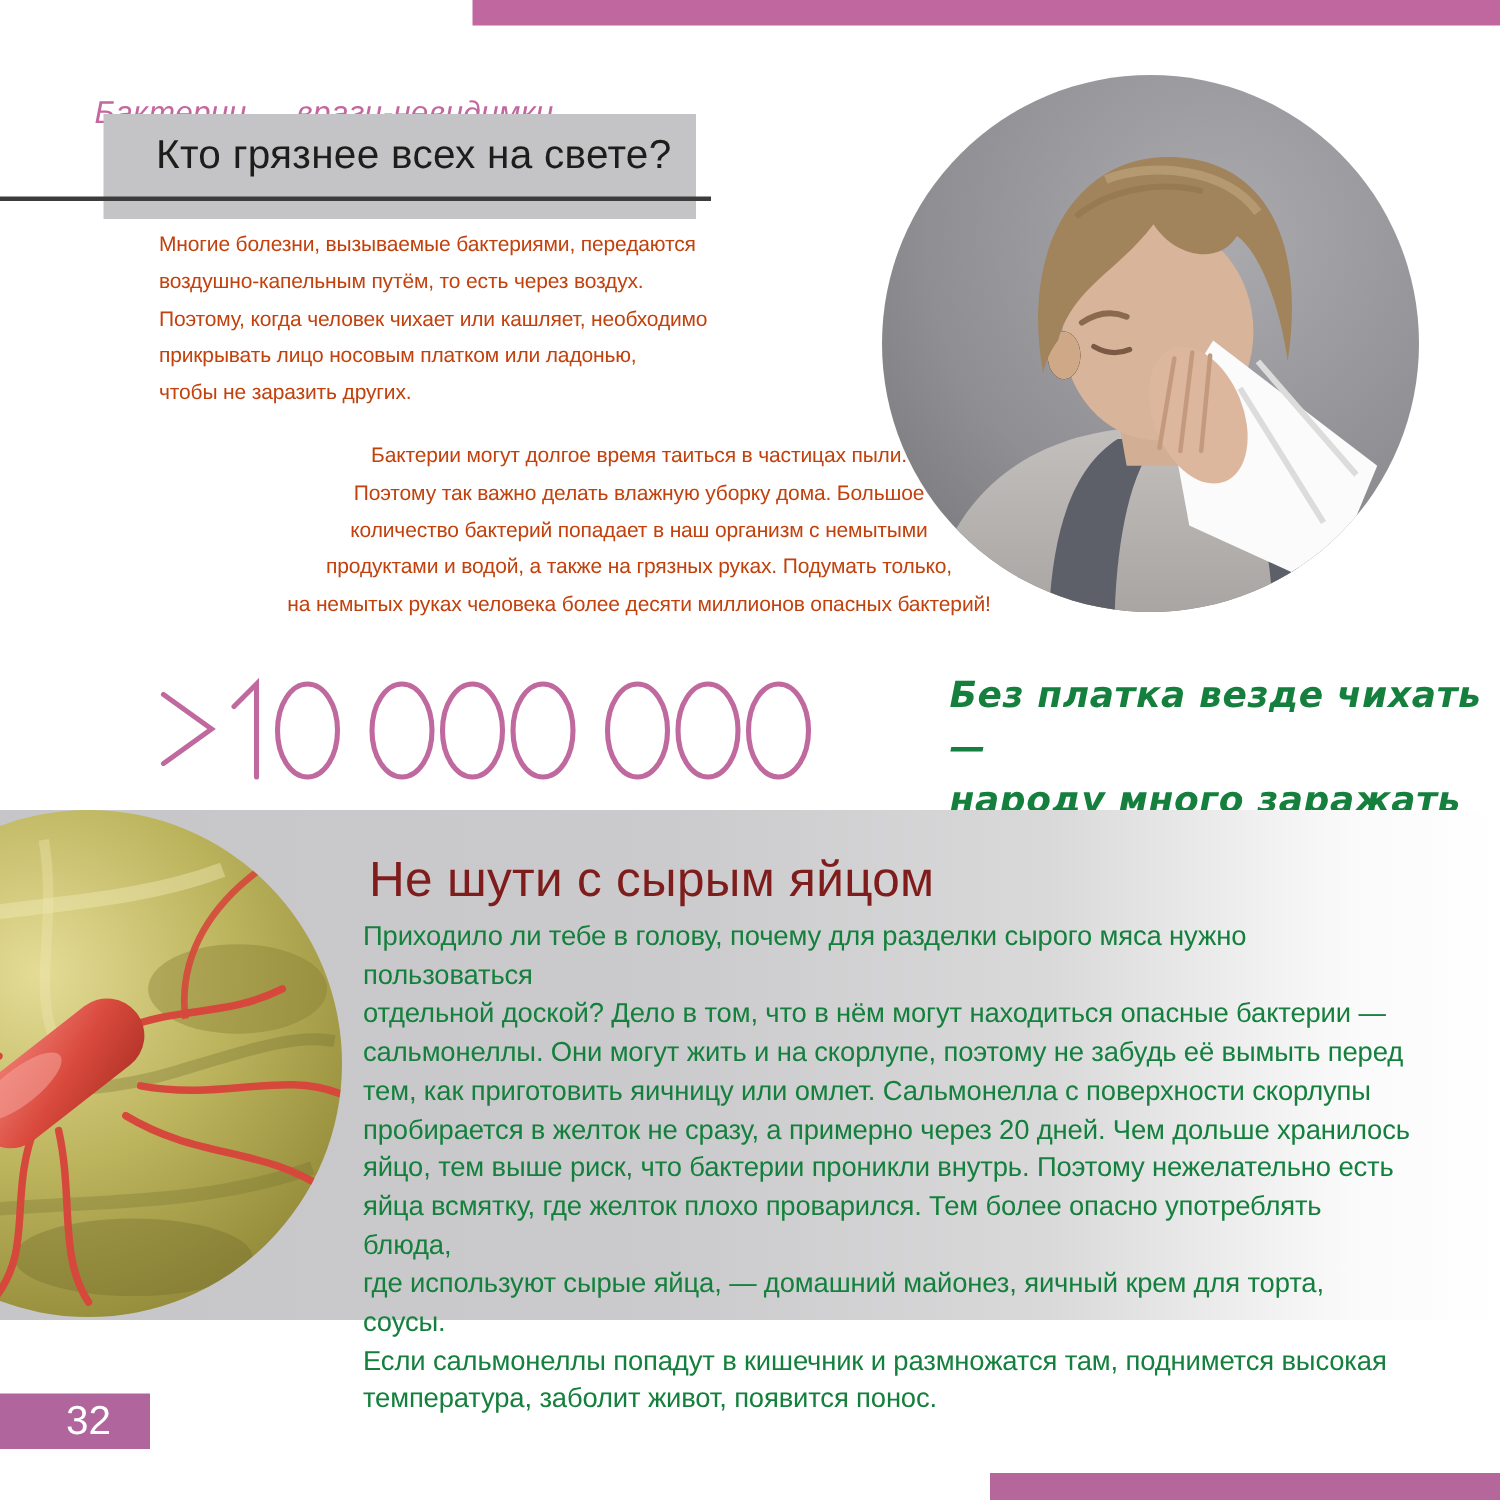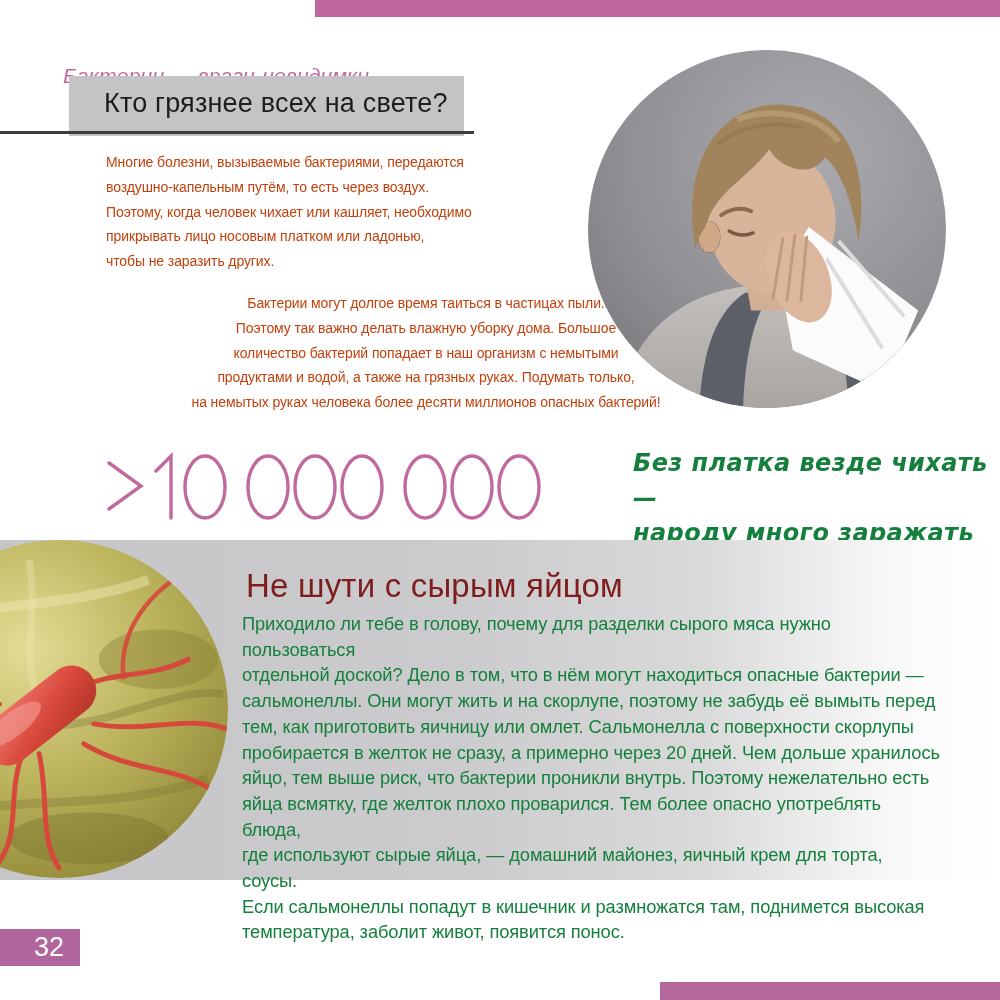--- a/index.html
+++ b/index.html
@@ -13,21 +13,21 @@
 
   .topbar{left:315px;top:0;width:685px;height:17px;background:#c0679f;}
   .bottombar{left:660px;top:982px;width:340px;height:18px;background:#b5679c;}
 
   .kicker{
     left:63px;top:34px;font-size:21px;font-style:italic;color:#c4679e;
     letter-spacing:.2px;
     margin-top:30px;
   }
   .titlebox{
-    left:69px;top:76px;width:395px;height:60px;background:#c4c4c7;
+    left:69px;top:76px;width:395px;height:70px;background:#c4c4c7;
   }
   .titlebox .t{
     position:absolute;left:35px;top:0;line-height:54px;white-space:nowrap;
     font-size:27px;color:#1d1d1b;letter-spacing:.2px;
   }
   .rule{left:0;top:131px;width:474px;height:3px;background:#3c3c3c;}
 
   .photo-circle{
     left:588px;top:50px;width:358px;height:358px;border-radius:50%;
     overflow:hidden;
@@ -52,21 +52,21 @@
     background:linear-gradient(to right,#c6c6c8 0%,#cbcbcd 45%,#d9d9da 70%,#fafafa 90%,#ffffff 100%);
   }
   .egg-circle{
     left:-110px;top:540px;width:338px;height:338px;border-radius:50%;
     overflow:hidden;
   }
   .section-title{left:246px;top:567px;font-size:33px;color:#7f1d1d;letter-spacing:.2px;}
   .section-body{left:242px;top:611px;width:700px;color:#15803d;font-size:18.3px;line-height:25.7px;letter-spacing:-.1px;}
 
   .pagenum-box{
-    left:0;top:929px;width:80px;height:37px;background:#b0659c;
+    left:0;top:929px;width:100px;height:37px;background:#b0659c;
     display:flex;align-items:center;justify-content:center;
   }
   .pagenum-box span{
     color:#ffffff;font-size:27px;font-weight:normal;padding-left:18px;
     font-family:"Liberation Sans",sans-serif;
   }
 </style>
 </head>
 <body>
 

